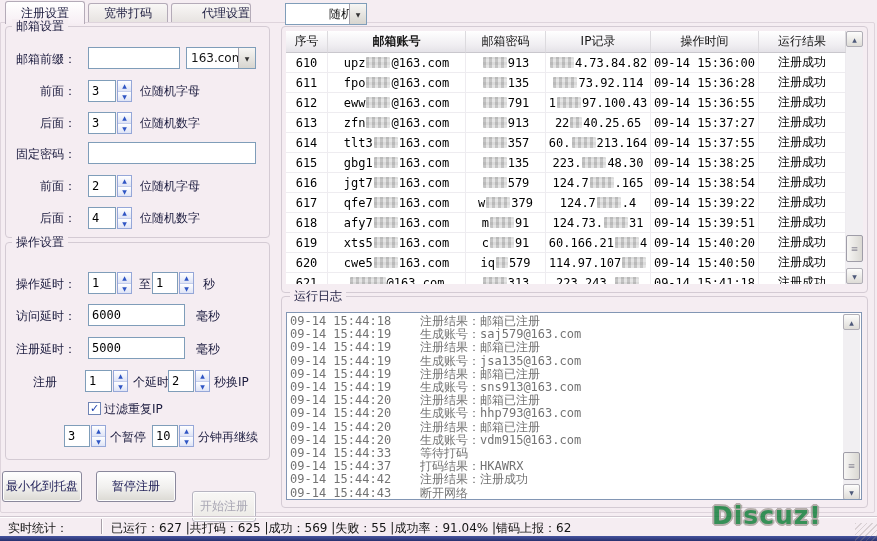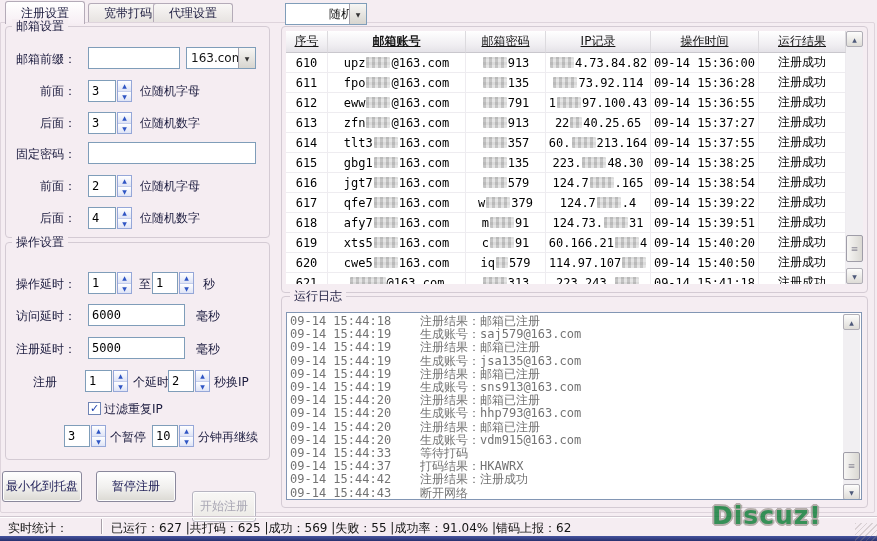--- a/index.html
+++ b/index.html
@@ -33,21 +33,21 @@
   .cb{position:absolute;width:13px;height:13px;background:#fff;border:1px solid #6f84b4;box-sizing:border-box;
       display:flex;align-items:center;justify-content:center;font-size:11px;font-weight:bold;color:#1d3fae;z-index:5;}
   
   .btn{position:absolute;border:1px solid #8a889c;border-radius:3px;color:#23235a;
       background:linear-gradient(#ffffff,#f0efed 55%,#dbd9d3);box-shadow:inset 0 0 0 1px #fdfdfd;
       display:flex;align-items:center;justify-content:center;cursor:pointer;z-index:5;box-sizing:border-box;}
   .btn.disabled{color:#a9a7b4;background:linear-gradient(#f8f7f5,#ebe9e5);border-color:#b7b5c1;cursor:default;margin-top:20px;}
   
   .grid{position:absolute;left:286px;top:31px;width:560px;height:253px;background:#fff;overflow:hidden;z-index:4;}
   .thead,.tr{display:grid;grid-template-columns:42px 138px 80px 105px 108px 87px;}
-  .thead{height:22px;text-decoration:underline;}
+  .thead{height:22px;}
   .th{background:linear-gradient(#ffffff,#efedf1 70%,#e4e2e7);border-right:1px solid #dcdade;
       border-bottom:1px solid #c9c7cd;display:flex;align-items:center;justify-content:center;box-sizing:border-box;}
   .th.b{font-weight:bold;}
   .tr{height:20px;}
   .td{border-right:1px solid #eeecf0;border-bottom:1px solid #eeecf0;display:flex;align-items:center;
       justify-content:center;box-sizing:border-box;white-space:nowrap;overflow:hidden;
       font:12px "DejaVu Sans Mono","DejaVu Sans",monospace;color:#000;}
   .censor{display:inline-block;height:11px;margin:0 1px;border-radius:1px;vertical-align:-1px;
       background-image:repeating-linear-gradient(90deg,rgba(175,175,175,.55) 0 3px,rgba(235,235,235,.55) 3px 6px),
                        repeating-linear-gradient(0deg,#dedede 0 3px,#c6c6c6 3px 6px);}
@@ -83,21 +83,21 @@
 <body>
 
 <div class="win">
 
   <div class="tab active" style="left:5px;">
     <span>注册设置</span>
   </div>
   <div class="tab" style="left:88px;">
     <span>宽带打码</span>
   </div>
-  <div class="tab" style="left:153px;">
+  <div class="tab" style="left:171px;justify-content:flex-end;">
     <span>代理设置</span>
   </div>
   <div class="tabpage"></div>
 
   <div class="group" style="left:5px;top:26px;width:265px;height:212px;"></div>
   <span class="glabel" style="left:12px;top:19px;">邮箱设置</span>
 
   <span class="lbl r" style="left:16px;top:52px;width:70px;">邮箱前缀：</span>
   <input class="tb" style="left: 88px; top: 47px; width: 92px;" value="">
   <div class="combo" style="left:186px;top:47px;width:70px;height:22px;">

